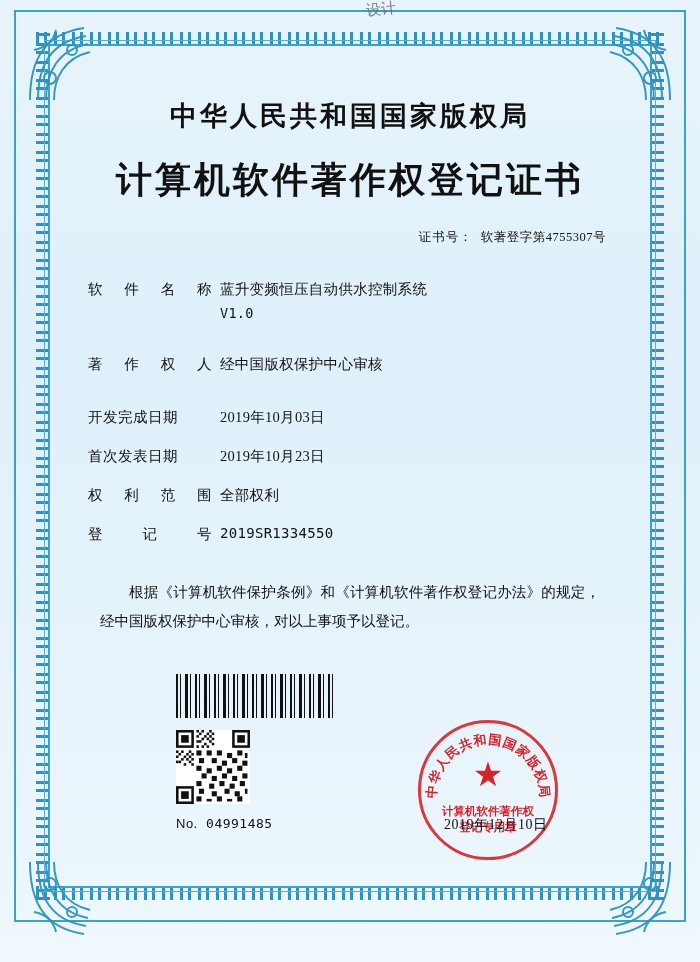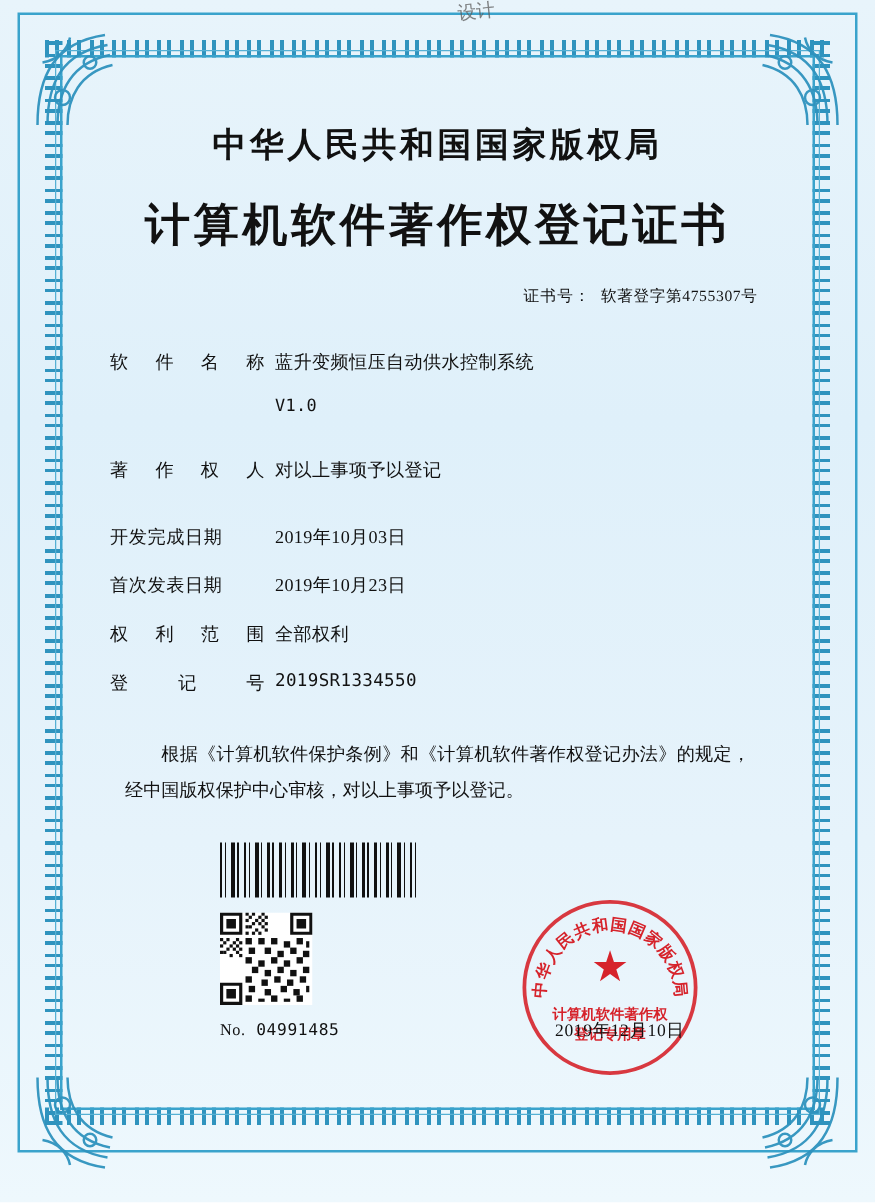--- a/index.html
+++ b/index.html
@@ -138,21 +138,21 @@
     box-sizing: border-box;
   }
   .field .val {
     flex: 1;
     letter-spacing: 0.3px;
   }
   .field .val .line2 {
     display: block;
     font-family: "DejaVu Sans Mono", monospace;
     font-size: 13.5px;
-    margin-top: 18px;
+    margin-top: 6px;
   }
   .field.big { margin-top: 34px; }
 
   .mono { font-family: "DejaVu Sans Mono", monospace; font-size: 14px; }
 
   .statement {
     margin-top: 34px;
     padding: 0 26px 0 26px;
     font-size: 14.5px;
     line-height: 2.0;
@@ -191,21 +191,21 @@
   }
   .docnum {
     position: absolute;
     left: 88px;
     top: 148px;
     font-size: 13px;
     font-family: "DejaVu Sans Mono", monospace;
     color: #111;
     letter-spacing: 0.5px;
   }
-  .docnum .pfx { font-family: Liberation Serif, serif; }
+  .docnum .pfx { font-family: Liberation Sans, sans-serif; }
 
   
   .seal {
     position: absolute;
     left: 330px;
     top: 52px;
     width: 140px;
     height: 140px;
   }
   .seal-ring {
@@ -345,21 +345,21 @@
       </div>
     </div>
 
     <div class="field big">
       <div class="lbl spread">
         <span>著</span>
         <span>作</span>
         <span>权</span>
         <span>人</span>
       </div>
-      <div class="val">对以上事项予以登记</div>
+      <div class="val">经中国版权保护中心审核</div>
     </div>
 
     <div class="field big">
       <div class="lbl">开发完成日期</div>
       <div class="val">2019年10月03日</div>
     </div>
 
     <div class="field">
       <div class="lbl">首次发表日期</div>
       <div class="val">2019年10月23日</div>

